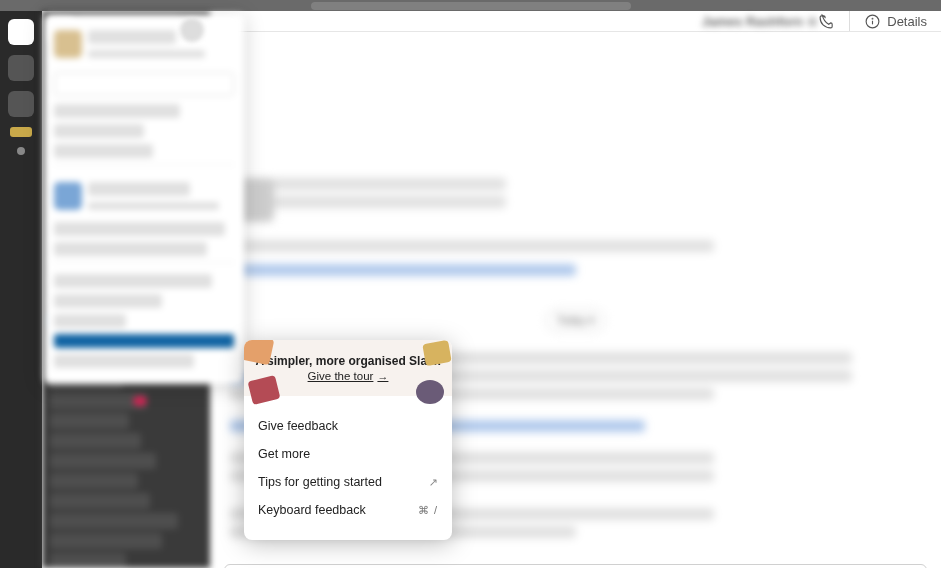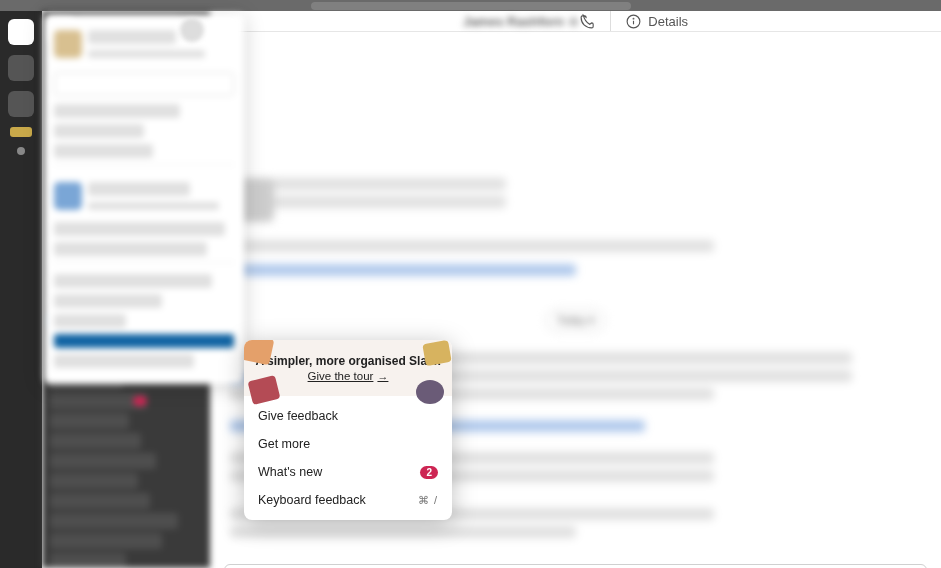--- a/index.html
+++ b/index.html
@@ -18,21 +18,21 @@
 
     .sidebar { width: 168px; background: #3a3a3a; filter: blur(3px); padding:8px; color:#ccc; font-size:11px;}
     .sidebar .row { height:16px; margin-bottom:4px; background:rgba(255,255,255,0.1); border-radius:3px;}
     .sidebar .head { height:24px; display:flex; align-items:center; gap:6px; margin-bottom:10px;}
     .sidebar .avatar { width:24px; height:24px; background:#fff; border-radius:5px;}
     .sidebar .hl { background:#1164A3; }
     .sidebar .badge { background:#cd2553; width:14px; height:10px; float:right; border-radius:6px; margin-top:3px;}
 
     .main { flex:1; display:flex; flex-direction:column; position:relative; }
     
-    .chanhead { height:44px; border-bottom:1px solid #e6e6e6; display:flex; align-items:center; padding:0 14px; justify-content:center;}
+    .chanhead { height:44px; border-bottom:1px solid #e6e6e6; display:flex; align-items:center; padding:0 14px; justify-content:flex-end;}
     .chanhead-left { filter: blur(3px); font-weight:bold; font-size:13px; color:#666;}
     .chanhead-right { display:flex; align-items:center; gap:14px; color:#555; font-size:13px;}
     .icon-svg { width:17px; height:17px; fill:none; stroke:#555; stroke-width:1.6;}
     .details { display:flex; align-items:center; gap:6px;}
 
     .content { flex:1; filter: blur(4px); padding:20px; color:#555; font-size:13px; line-height:1.6;}
     .content .wavy { height:12px; background:rgba(0,0,0,0.12); border-radius:4px; margin:6px 0;}
     .content .w70{width:70%} .content .w60{width:60%} .content .w50{width:50%} .content .w90{width:90%} .content .w40{width:40%}
     .content .bluebit{ background:rgba(30,100,200,0.35);}
     .content .grpimg { width:44px; height:44px; background:#ccc; border-radius:6px; float:left; margin-right:10px;}
@@ -60,21 +60,21 @@
       border-radius:8px; box-shadow:0 4px 24px rgba(0,0,0,0.25); overflow:hidden;
       z-index:10; font-size:12.5px; color:#222;
     }
     .popover .banner { height:56px; background:#f7f2ee; position:relative; display:flex; flex-direction:column; align-items:center; justify-content:center; }
     .popover .banner .shape1{position:absolute; left:-6px; top:-4px; width:34px; height:26px; background:#e4a06a; transform:rotate(12deg); border-radius:4px;}
     .popover .banner .shape2{position:absolute; right:2px; top:2px; width:26px; height:22px; background:#d7b35f; transform:rotate(-10deg); border-radius:4px;}
     .popover .banner .shape3{position:absolute; left:6px; bottom:-6px; width:28px; height:24px; background:#b44b55; border-radius:4px; transform:rotate(-14deg);}
     .popover .banner .shape4{position:absolute; right:8px; bottom:-8px; width:28px; height:24px; background:#6a5b77; border-radius:50%;}
     .popover .banner .ttl{font-weight:600; font-size:12px;}
     .popover .banner .link{font-size:11.5px; text-decoration:underline; color:#222; display:flex; align-items:center; gap:4px; margin-top:2px;}
-    .popover .items{padding:6px 0;}
+    .popover .items{padding:16px 0;}
     .popover .item{padding:7px 14px; display:flex; align-items:center; justify-content:space-between; cursor:pointer;}
     .popover .badge{background:#cd2553; color:#fff; font-size:10px; font-weight:bold; padding:1px 6px; border-radius:8px;}
     .popover .ext{color:#888; font-size:11px;}
     .popover .short{color:#777; font-size:11px; letter-spacing:1px;}
     .arrow{font-size:11px;}
     
     .statusdot{position:absolute; left:180px; top:18px; width:24px;height:24px;border-radius:50%; background:#ddd; z-index:6; filter:blur(2px);}
   </style>
 </head>
 <body>
@@ -224,21 +224,21 @@
     </div>
   </div>
   <div class="items">
     <div class="item">
       <span>Give feedback</span>
     </div>
     <div class="item">
       <span>Get more</span>
     </div>
     <div class="item">
-      <span>What's new</span>
-      <span class="badge">2</span>
+      <span>Tips for getting started</span>
+      <span class="ext">↗</span>
     </div>
     <div class="item">
       <span>Keyboard feedback</span>
       <span class="short">⌘ /</span>
     </div>
   </div>
 </div>
 
 </body></html>

